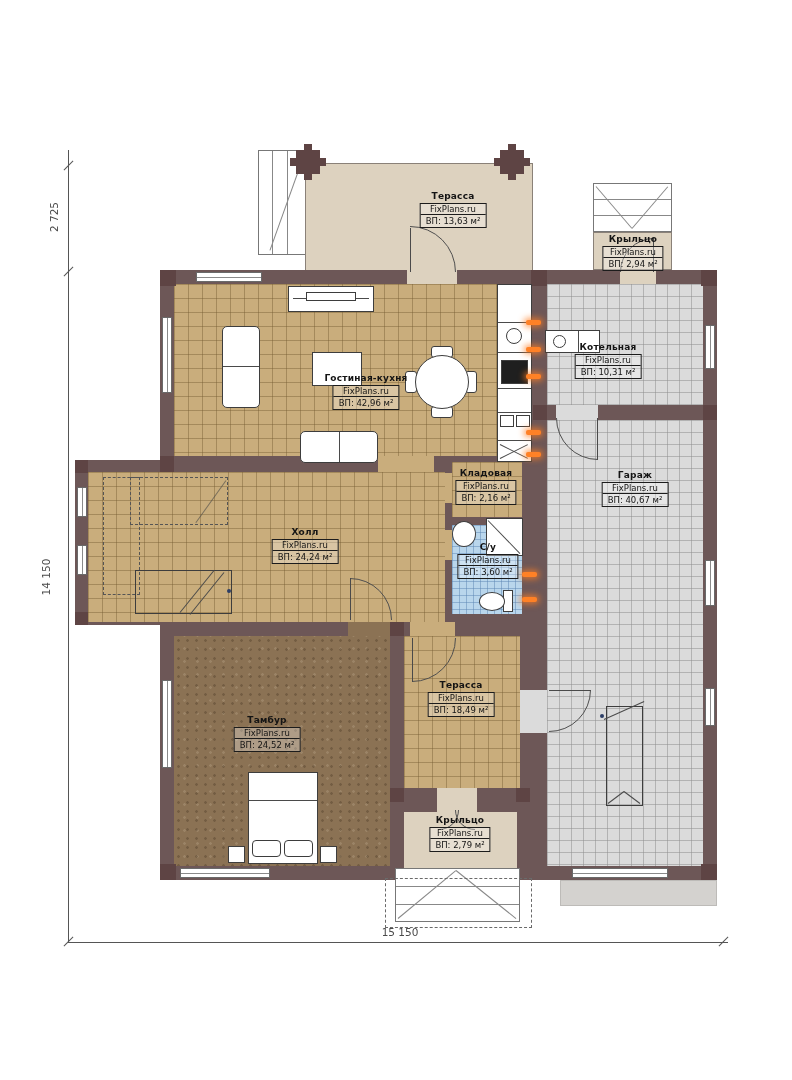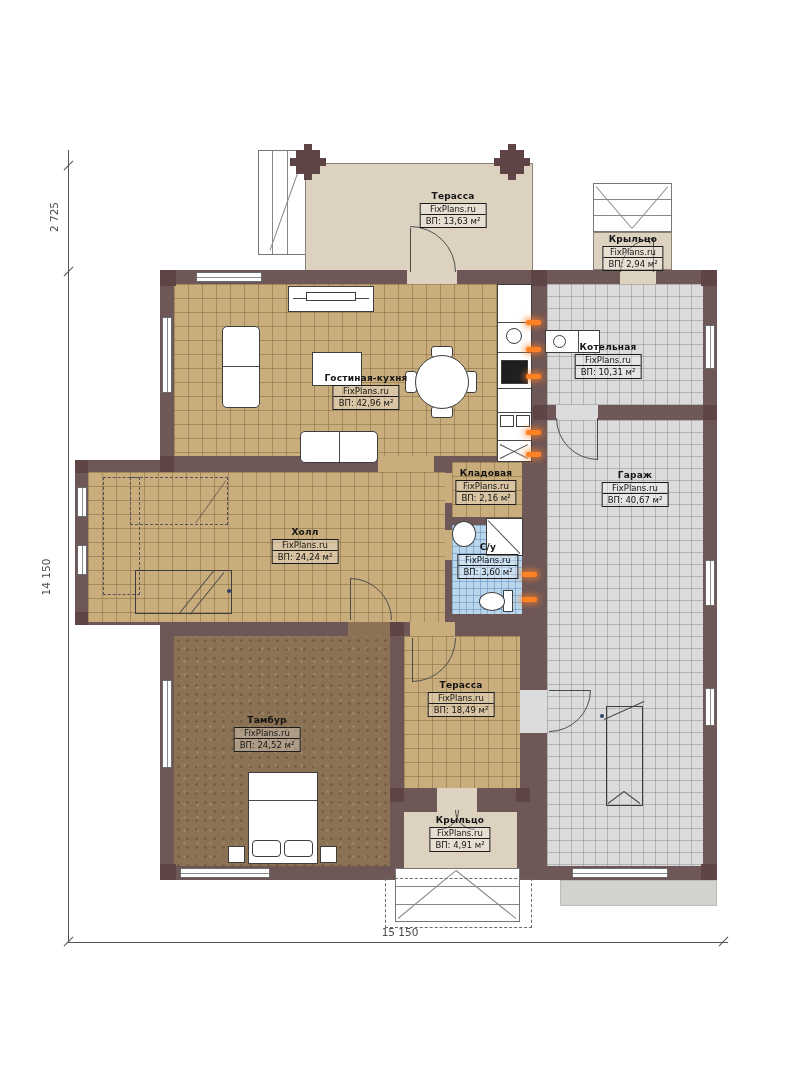--- a/index.html
+++ b/index.html
@@ -307,17 +307,17 @@
     <div class="rname">Тамбур</div>
     <div class="rbox">
       <div class="r1">FixPlans.ru</div>
       <div class="r2">ВП: 24,52 м²</div>
     </div>
   </div>
   <div class="room-label" style="left:460px;top:815px;">
     <div class="rname">Крыльцо</div>
     <div class="rbox">
       <div class="r1">FixPlans.ru</div>
-      <div class="r2">ВП: 4,91 м²</div>
+      <div class="r2">ВП: 2,79 м²</div>
     </div>
   </div>
 
 </div>
 
 </body></html>

